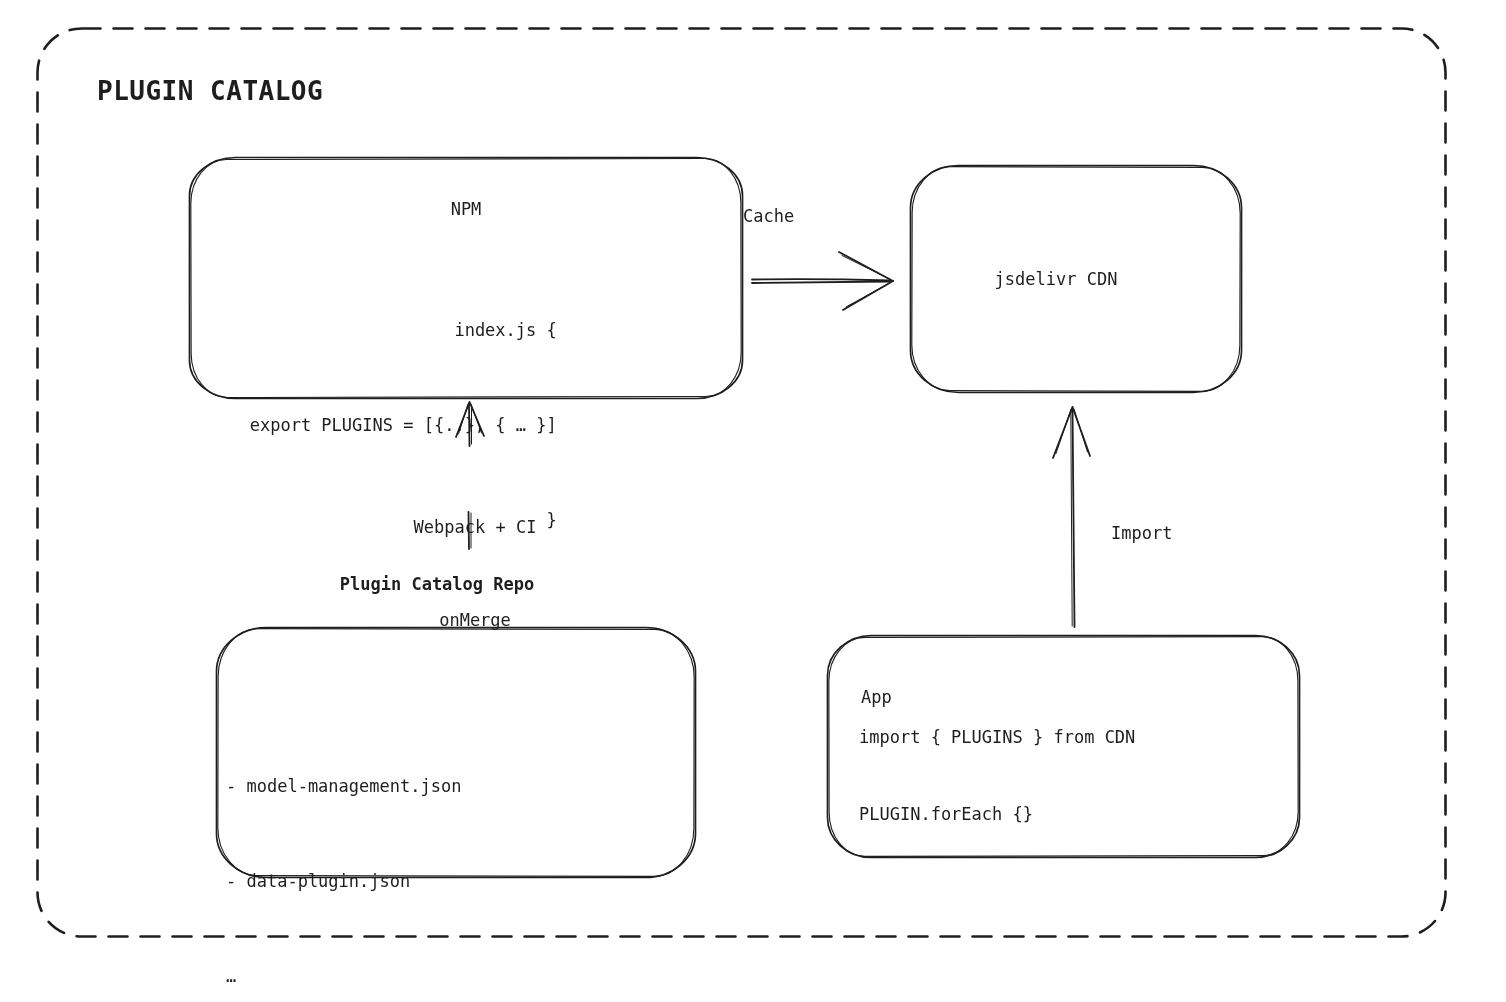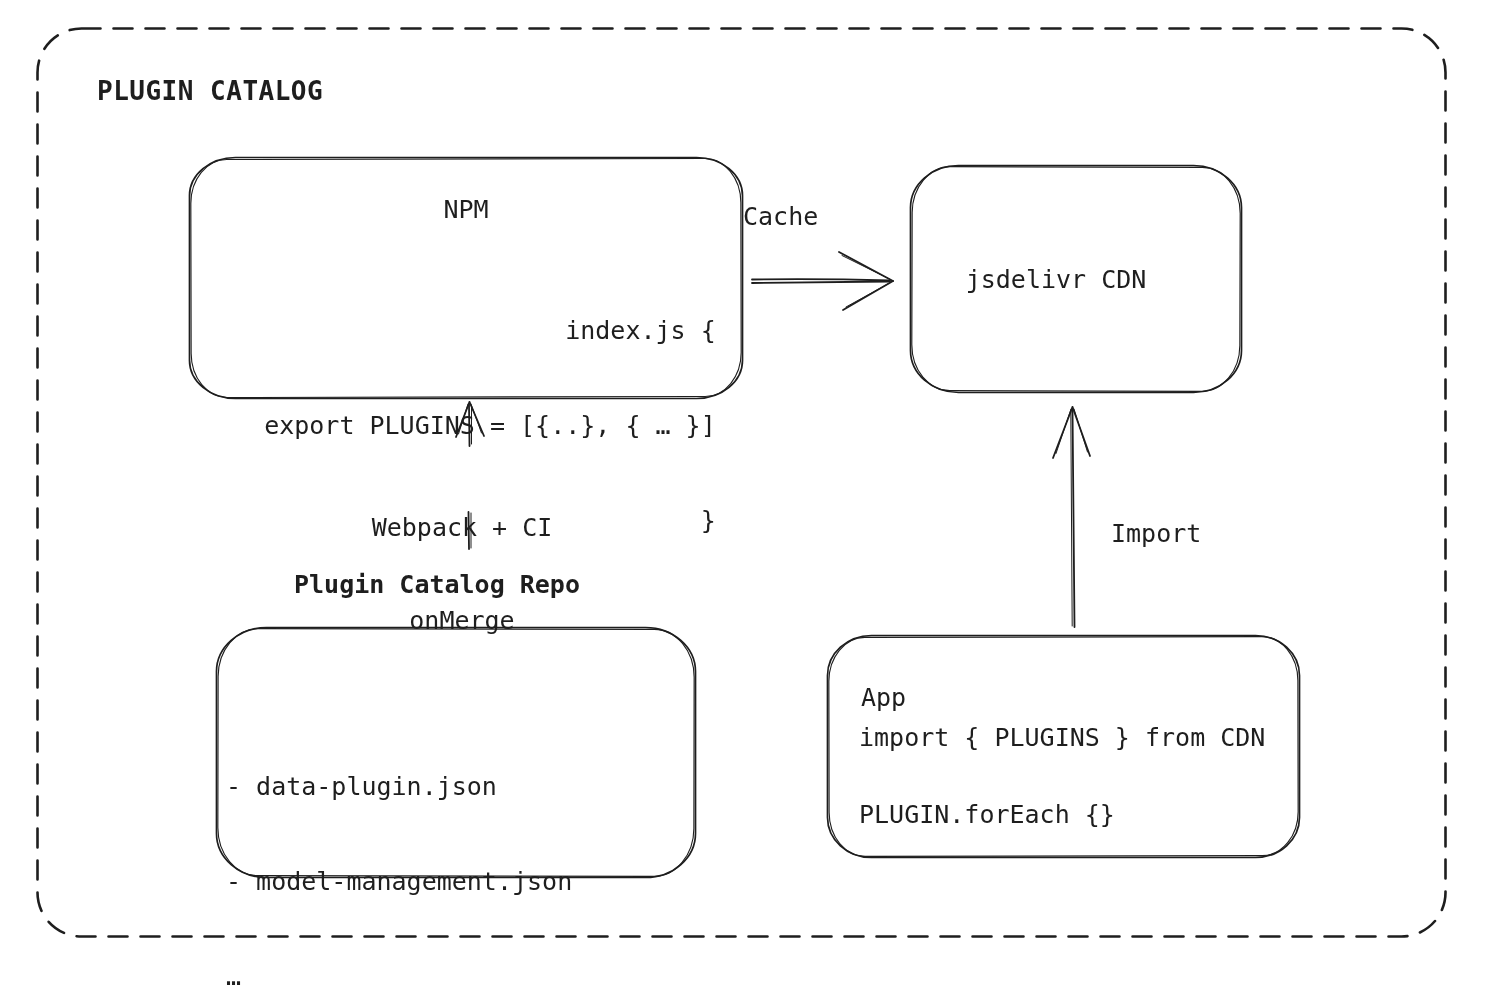--- a/index.html
+++ b/index.html
@@ -9,21 +9,21 @@
     position: relative;
     overflow: hidden;
     font-family: "DejaVu Sans Mono", "Liberation Mono", monospace;
     color: #1e1e1e;
   }
   .canvas { position: absolute; inset: 0; }
   svg.shapes { position: absolute; left: 0; top: 0; }
   .t {
     position: absolute;
     white-space: pre;
-    font-size: 25px;
+    font-size: 17px;
     line-height: 31px;
     color: #1e1e1e;
   }
   .t.center { text-align: center; }
   .diagram-title { font-size: 26px; letter-spacing: 0.5px; }
   .codeblock div { white-space: pre; line-height: 33px; }
 </style>
 </head>
 <body>
 
@@ -91,29 +91,29 @@
   <div class="t codeblock" style="left:219px; top:252px;text-align:right;">
     <div>index.js {</div>
     <div>   export PLUGINS = [{..}, { … }]</div>
     <div>}</div>
   </div>
 
   <div class="t center" style="left:910px; top:264px; width:292px;">jsdelivr CDN</div>
 
   <div class="t" style="left:743px; top:201px;">Cache</div>
 
-  <div class="t center" style="left:312px; top:450px; width:300px;">
+  <div class="t center" style="left:325px; top:450px; width:300px;">
     <div>Webpack + CI</div>
     <div>onMerge</div>
   </div>
 
   <div class="t center" style="left:217px; top:569px; width:440px;font-weight:bold;">Plugin Catalog Repo</div>
   <div class="t codeblock" style="left:226px; top:708px;">
+    <div>- model-management.json</div>
     <div>- data-plugin.json</div>
-    <div>- model-management.json</div>
     <div>…</div>
   </div>
 
   <div class="t" style="left:861px; top:682px;">App</div>
   <div class="t" style="left:859px; top:722px;">import { PLUGINS } from CDN</div>
   <div class="t" style="left:859px; top:799px;">PLUGIN.forEach {}</div>
 
   <div class="t" style="left:1111px; top:518px;">Import</div>
 
 </div>

